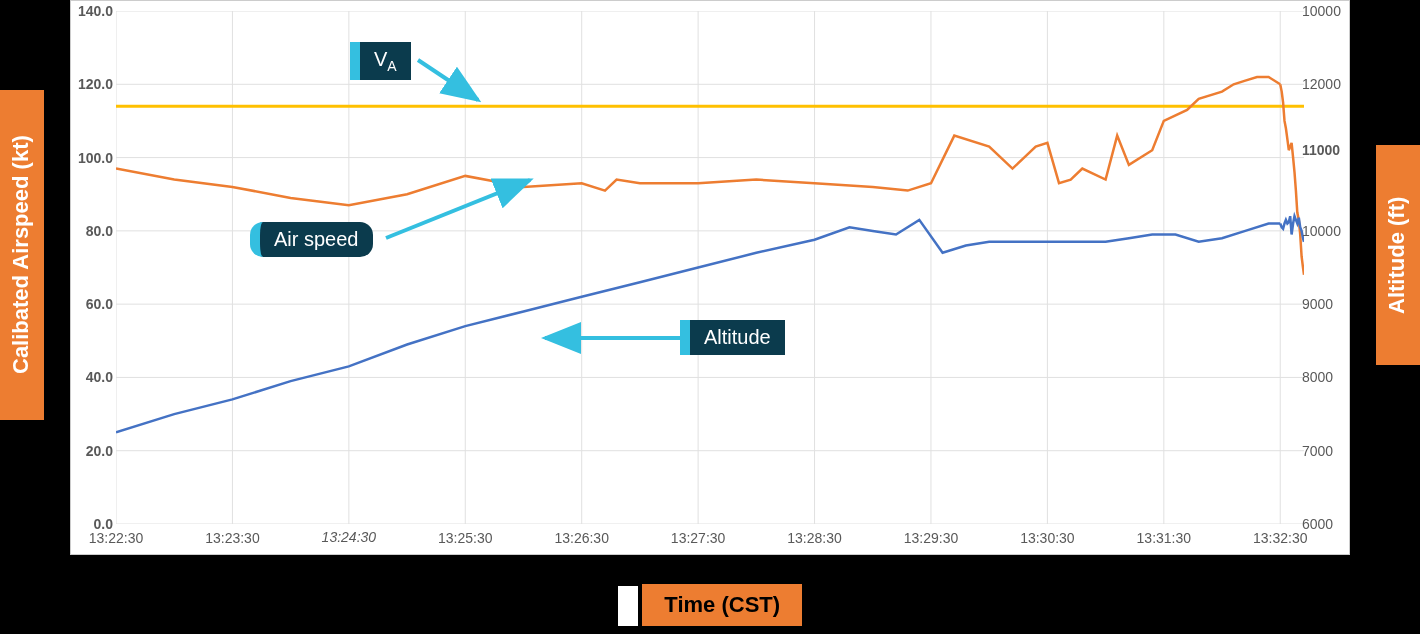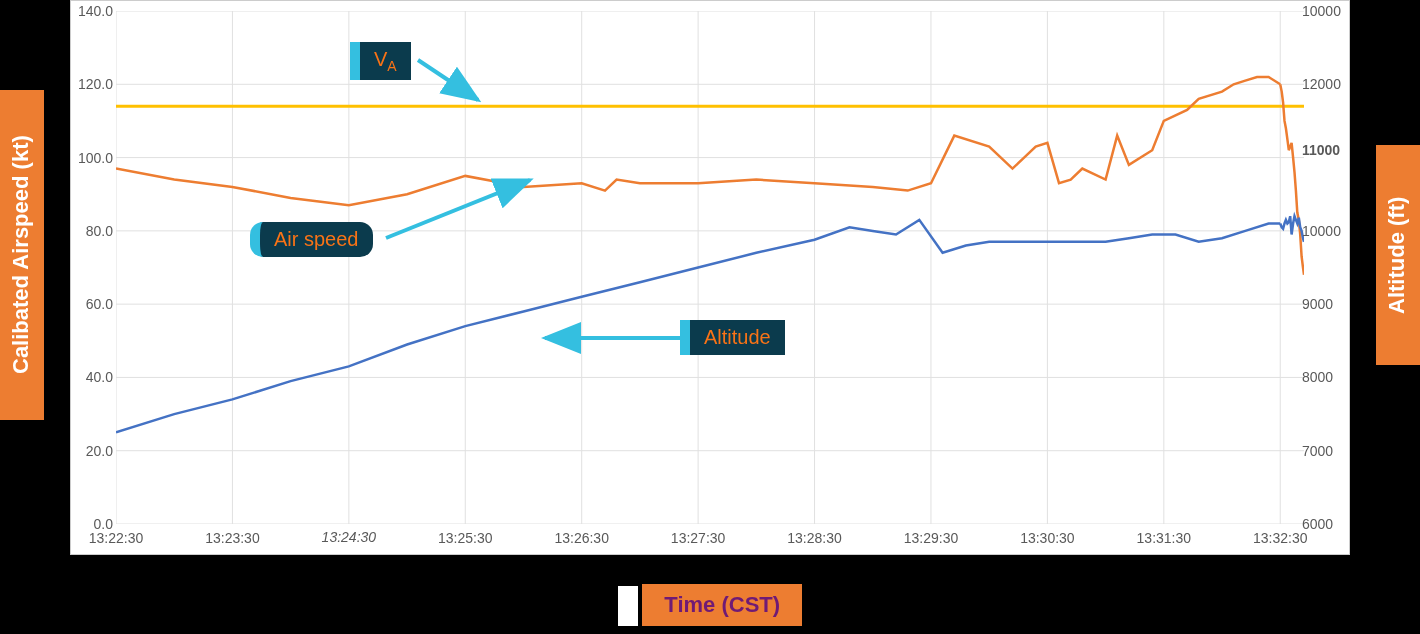--- a/index.html
+++ b/index.html
@@ -62,45 +62,45 @@
   .x-axis-wrap {
     position: absolute;
     bottom: 8px;
     left: 0;
     right: 0;
     text-align: center;
   }
   .x-axis-label {
     display: inline-block;
     background: #ed7d31;
-    color: #701a75;
+    color: #000000;
     font-weight: bold;
     font-size: 22px;
     padding: 8px 22px;
     position: relative;
   }
   .x-axis-tab {
     display: inline-block;
     width: 20px;
     height: 40px;
     background: #fff;
     vertical-align: bottom;
   }
   .tick-left, .tick-right, .tick-bottom {
     position: absolute;
     color: #595959;
     font-size: 14px;
   }
-  .tick-left { text-align: right; width: 40px; }
+  .tick-left { text-align: right; width: 40px; font-weight: bold; }
   .tick-right { text-align: left; width: 45px; }
   .tick-bottom { transform: translateX(-50%); }
   .annotation {
     position: absolute;
     background: #0b3b4d;
-    color: #f97316;
+    color: #ffffff;
     font-size: 20px;
     padding: 6px 14px;
     border-left: 10px solid #34bfe0;
     white-space: nowrap;
   }
   .annotation .sub { font-size: 14px; vertical-align: sub; }
   svg.lines { position: absolute; left: 0; top: 0; }
 </style>
 </head>
 <body>

